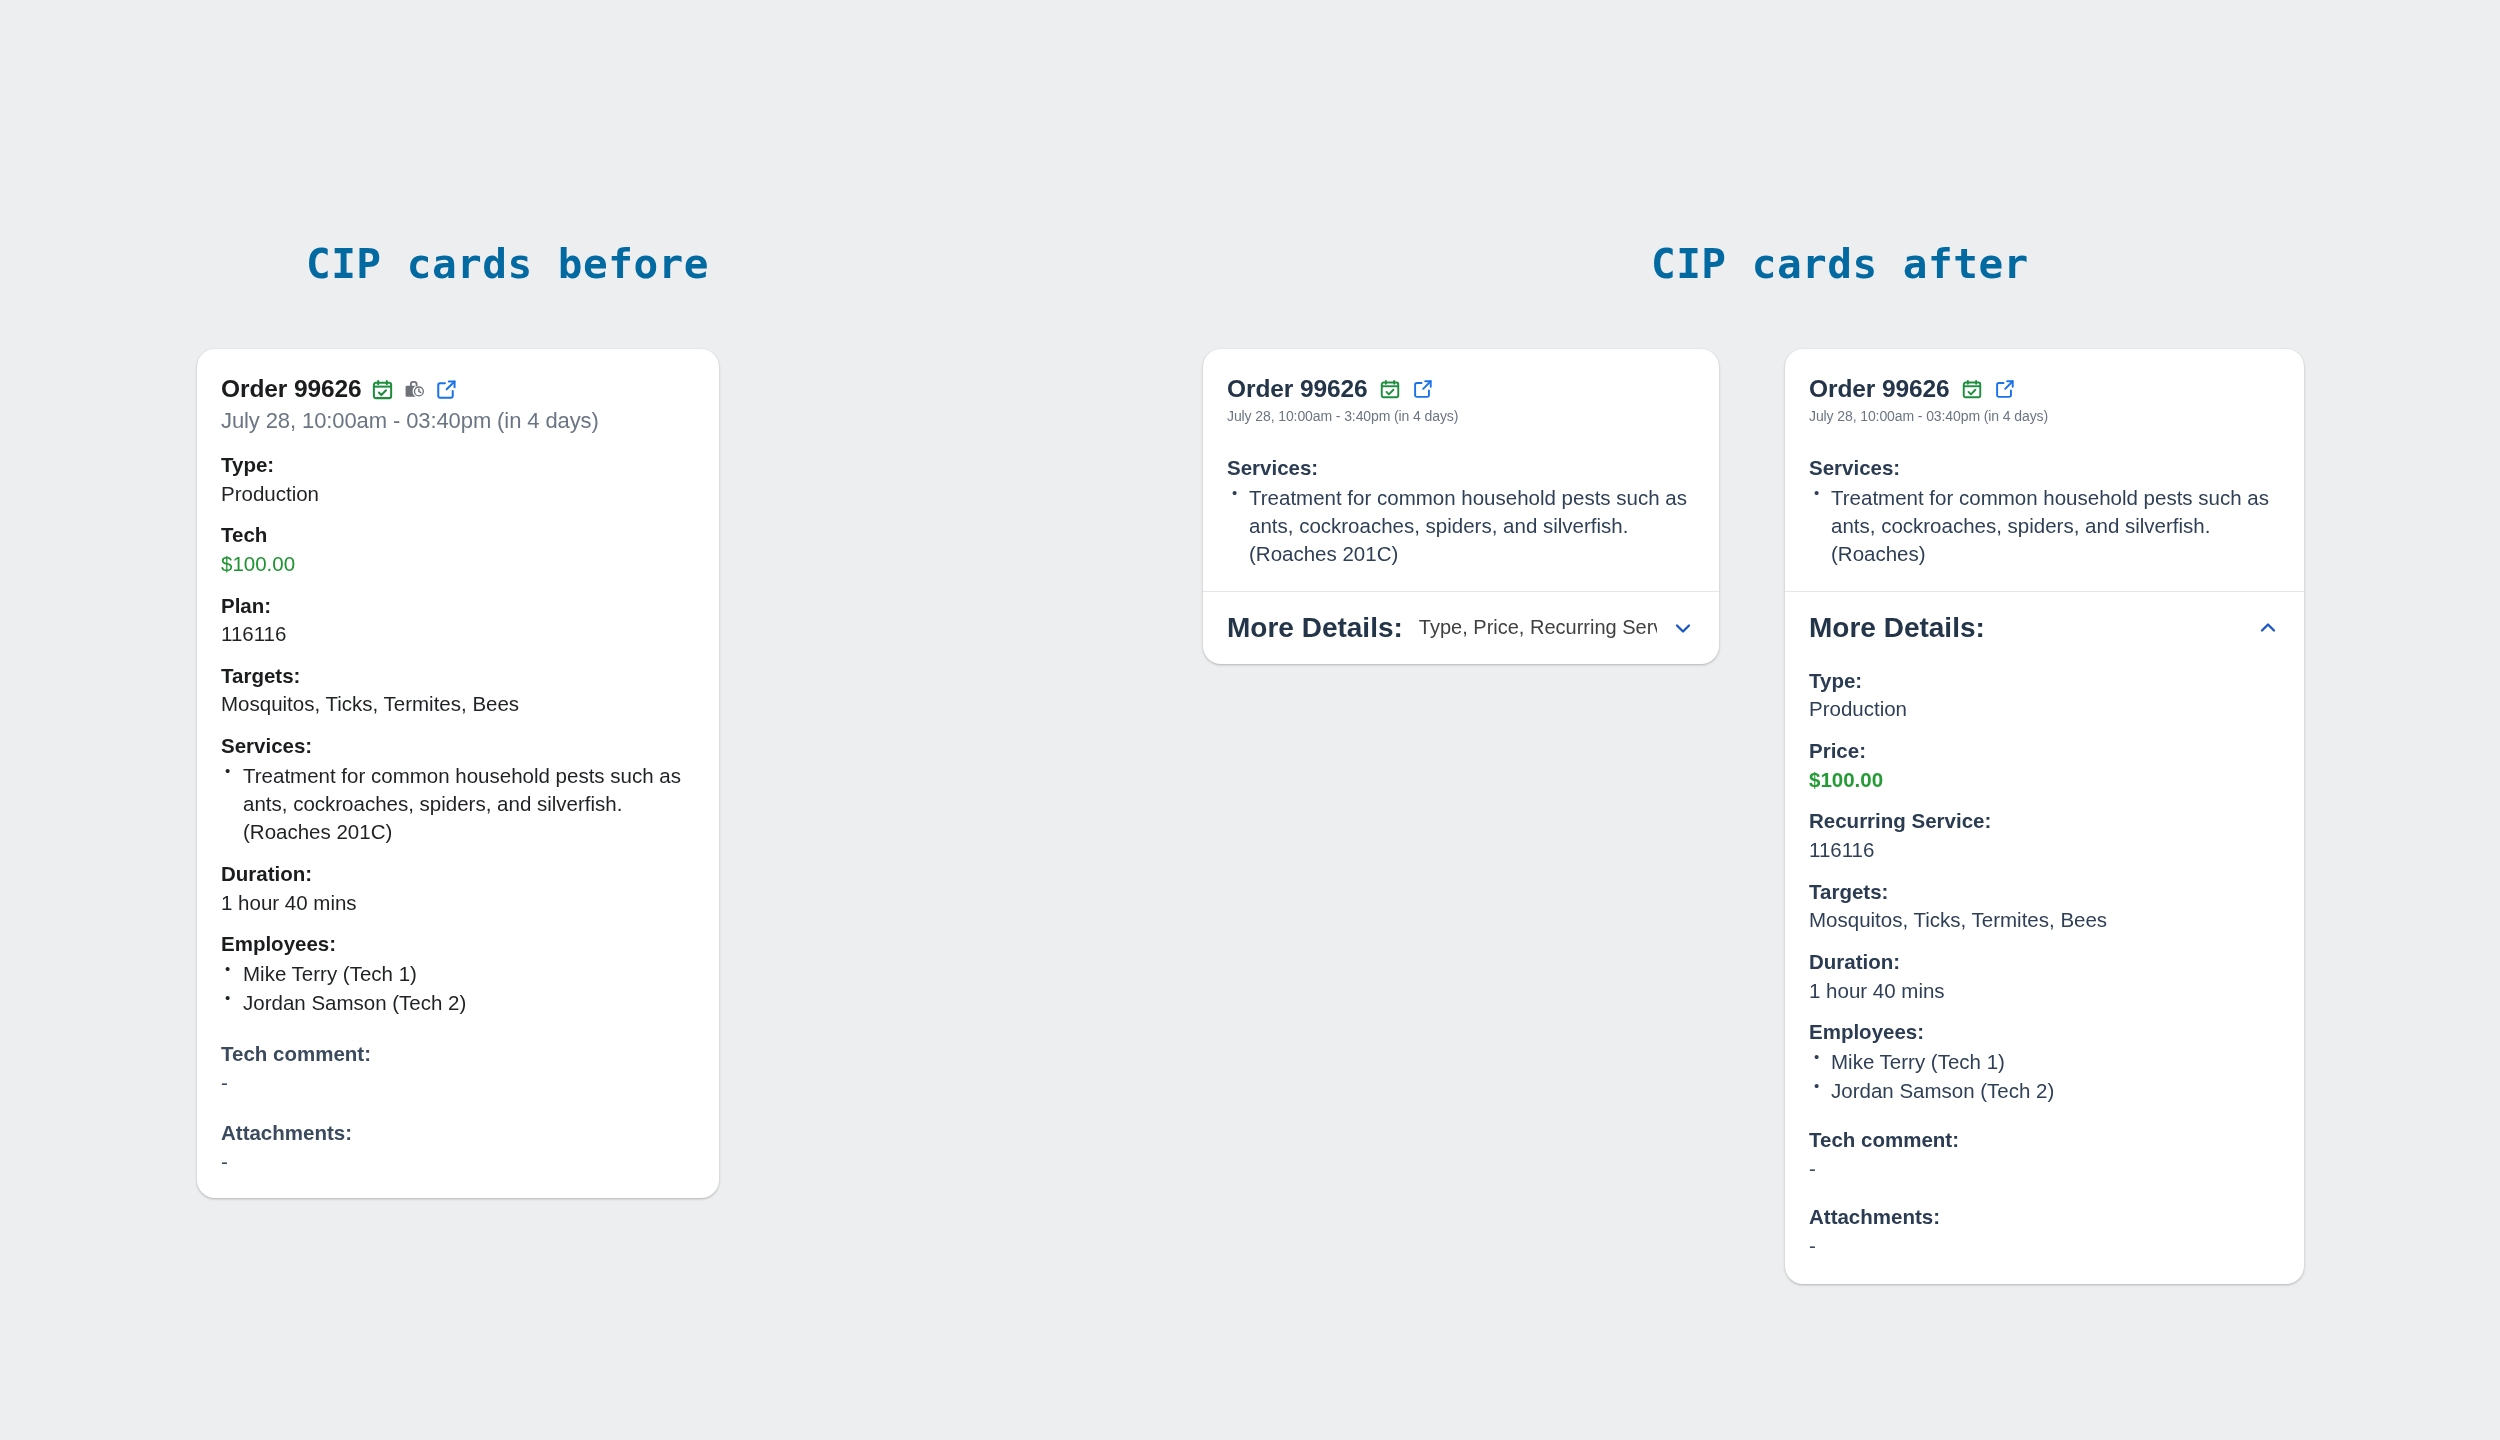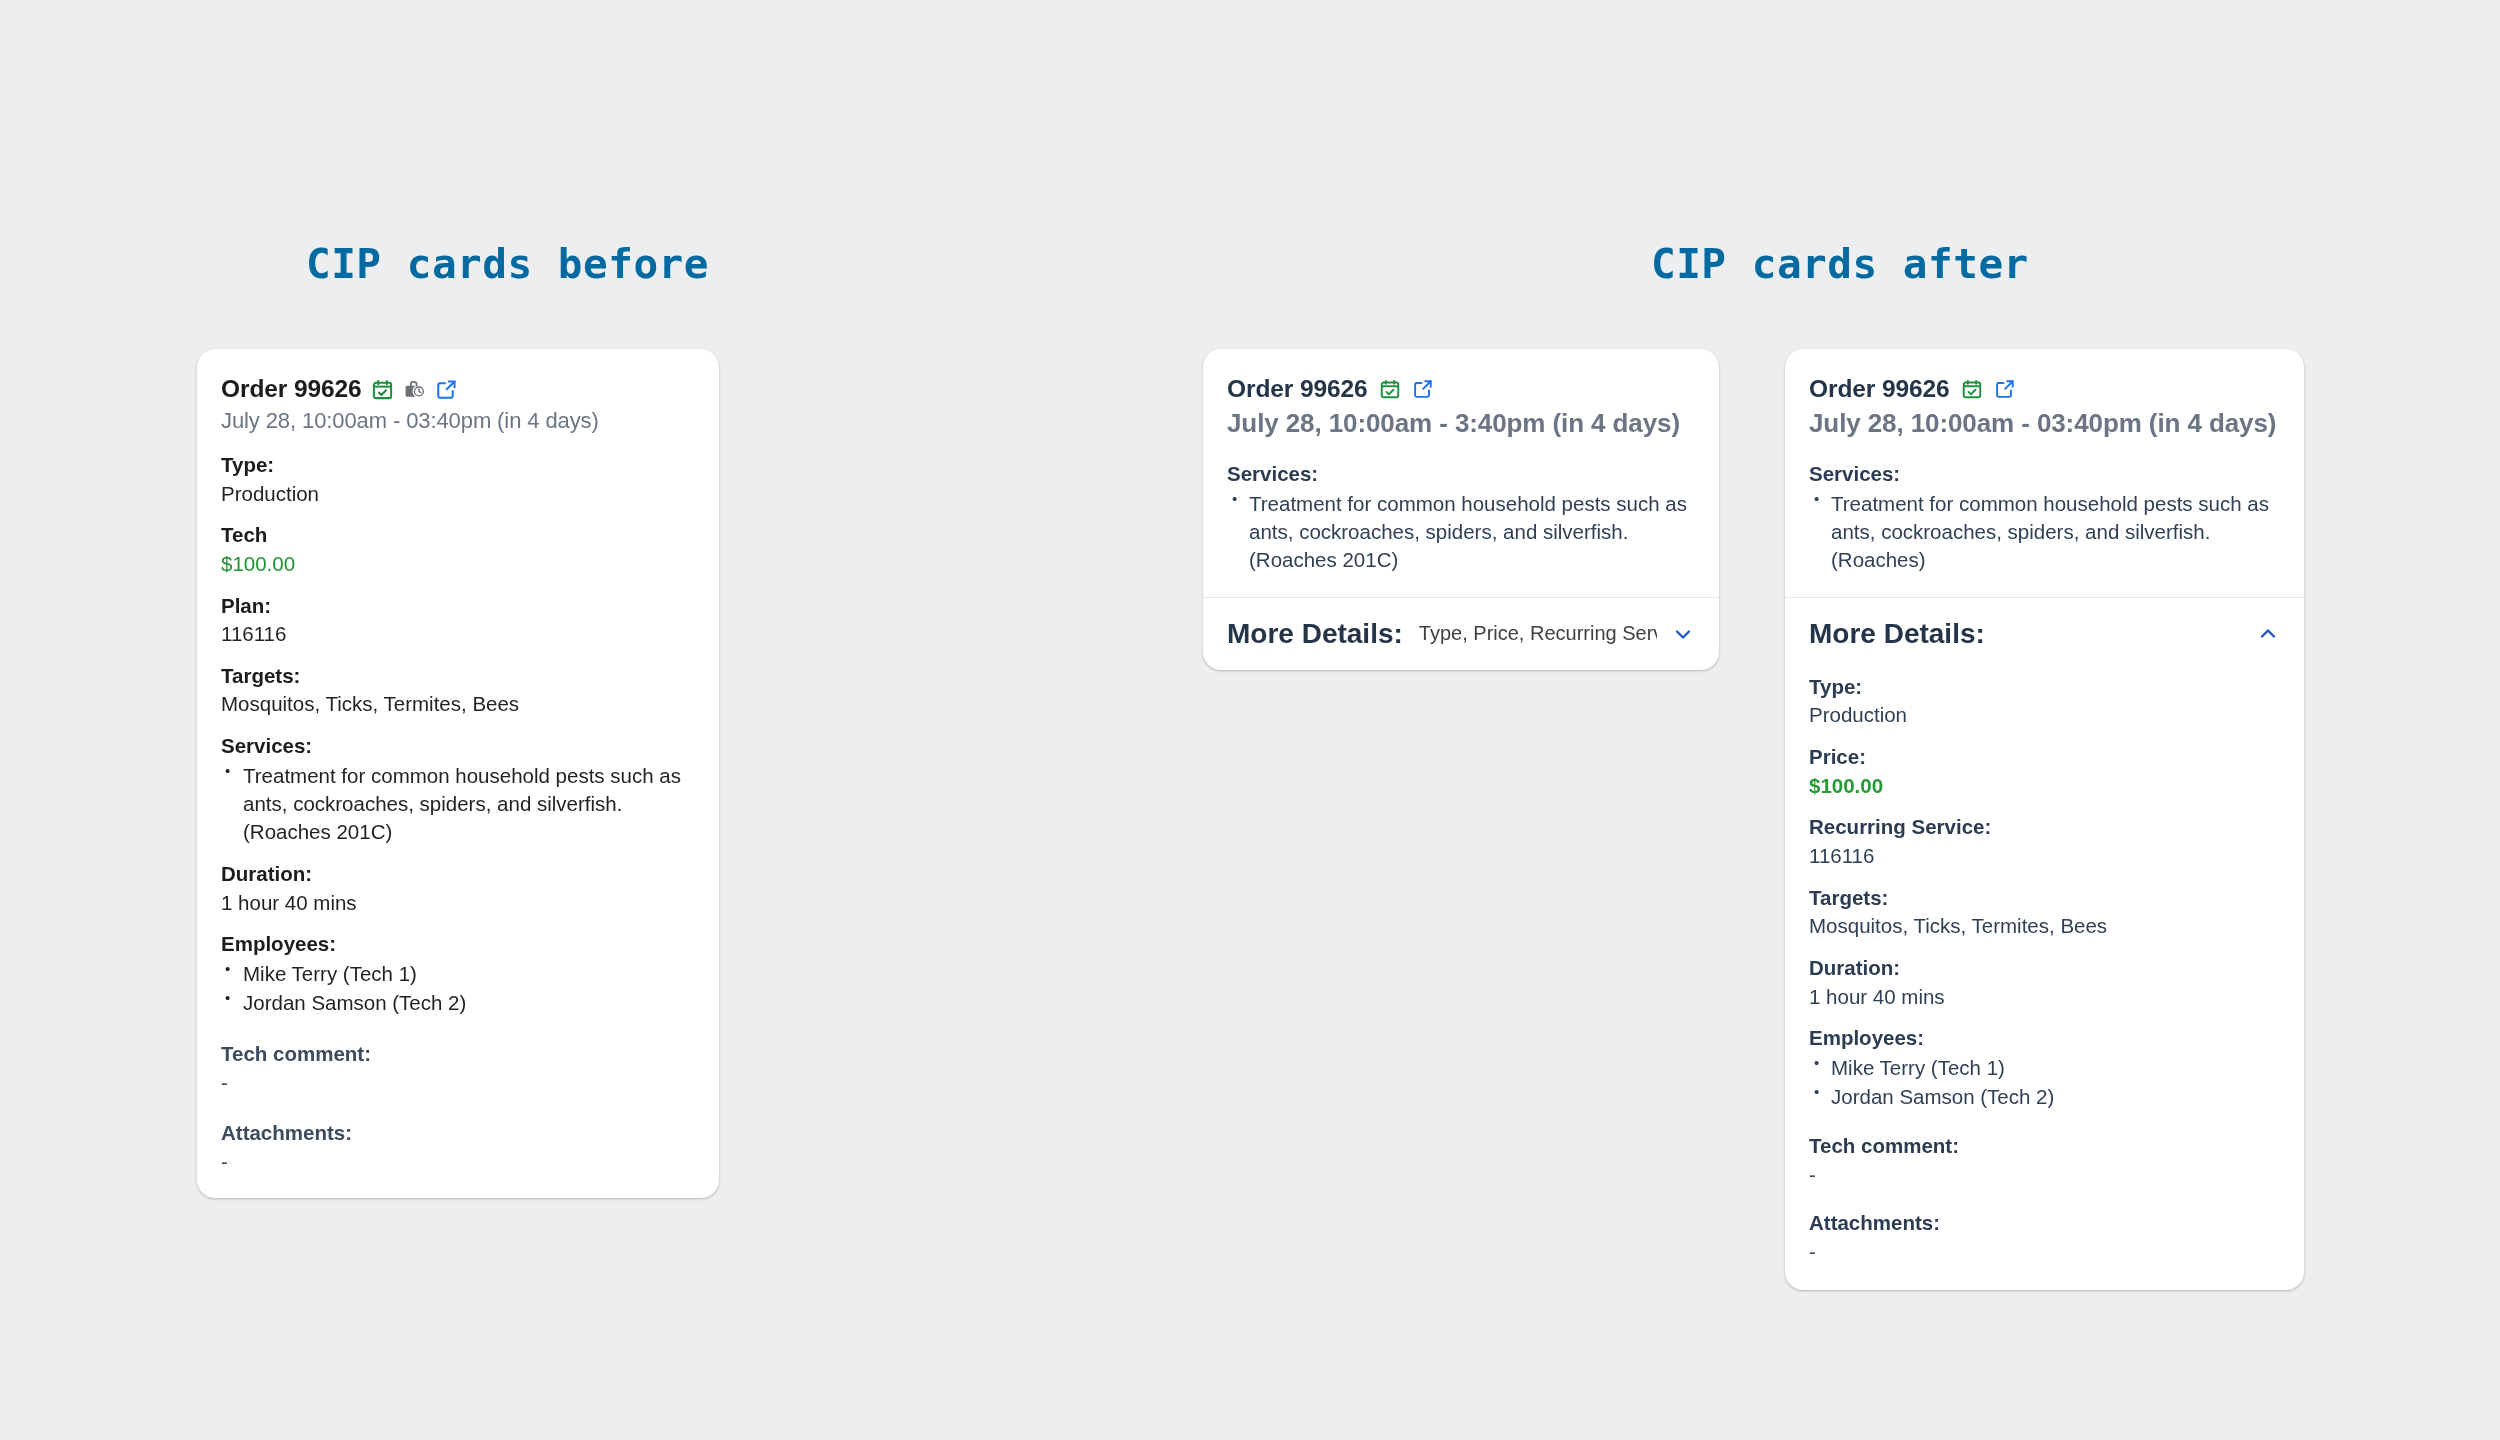--- a/index.html
+++ b/index.html
@@ -112,25 +112,24 @@
     gap: 11px;
     margin-bottom: 5px;
   }
   .card-after .order-title {
     font-size: 24.5px;
     font-weight: bold;
     color: #253549;
     letter-spacing: -0.1px;
   }
   .card-after .date-line {
-    font-size: 26px;
+    font-size: 14px;
     color: #6b7583;
-    margin-bottom: 22px;
+    margin-bottom: 31px;
     letter-spacing: -0.1px;
-    font-weight: bold;
   }
   .card-after .fld-label {
     font-size: 20.5px;
     font-weight: bold;
     color: #2a3b52;
     line-height: 1.25;
   }
   .card-after .fld-value {
     font-size: 20.5px;
     color: #2f3f55;

